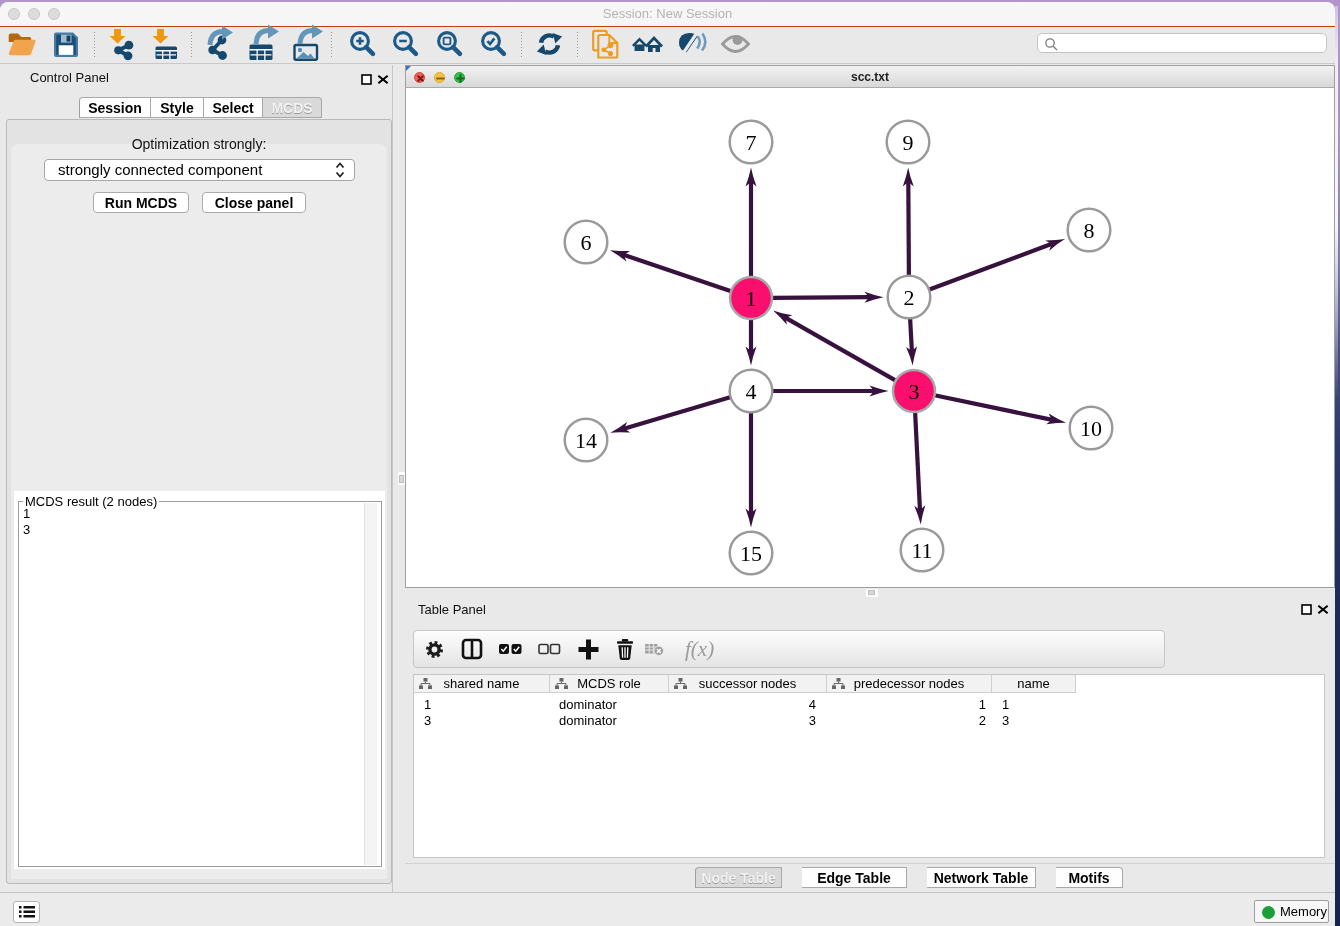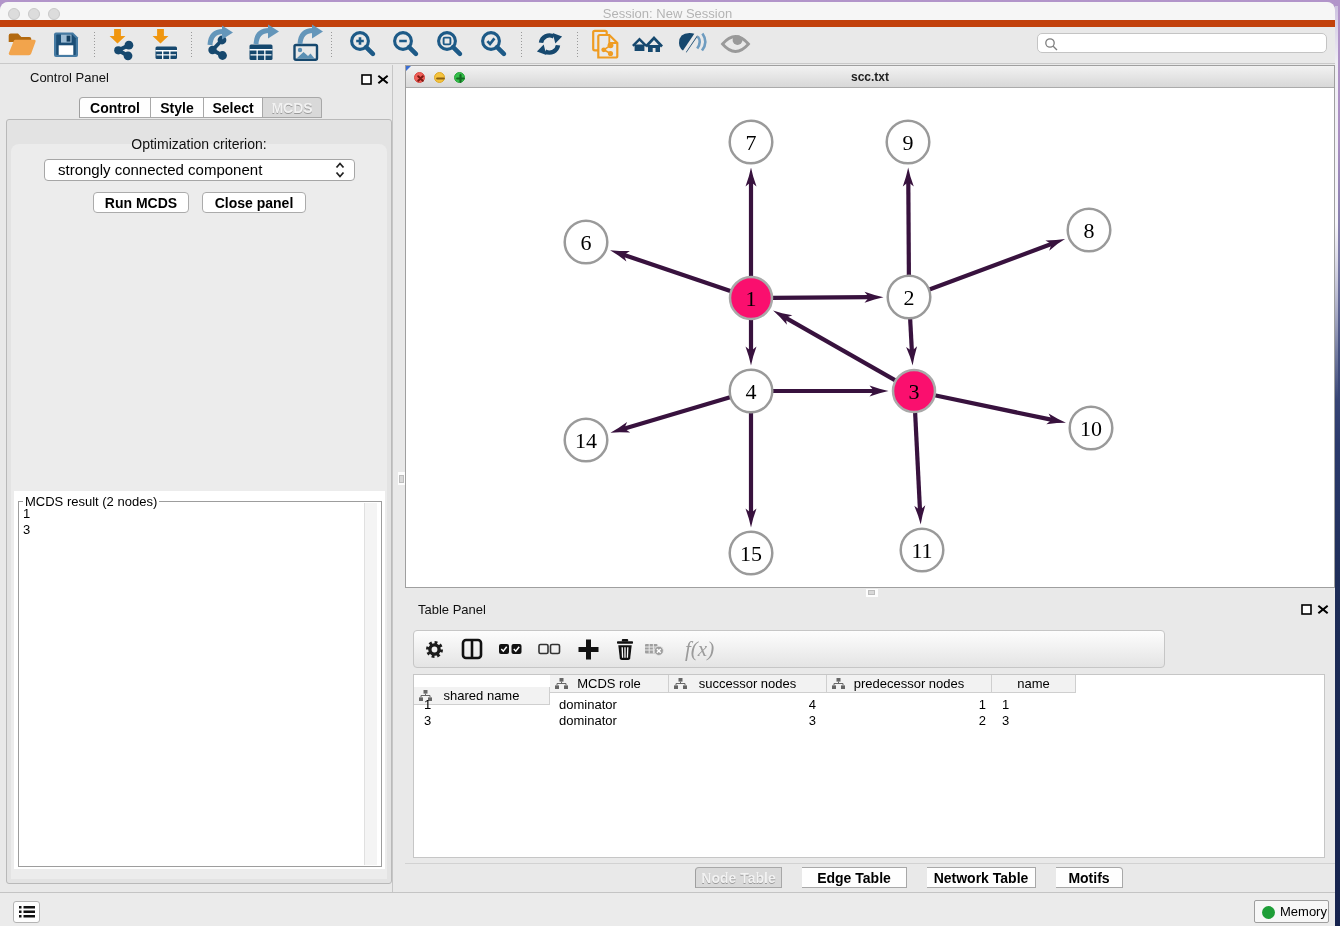--- a/index.html
+++ b/index.html
@@ -1,19 +1,19 @@
 <!DOCTYPE html>
 <html><head>
 <meta charset="utf-8">
 <style>
 * { margin:0; padding:0; box-sizing:border-box; }
 html,body { width:1340px; height:926px; overflow:hidden; }
 body { font-family:"Liberation Sans", sans-serif; background:linear-gradient(#b295ca 0%, #aa8fc2 15%, #7a7aa6 28%, #45507f 38%, #2b3a6c 48%, #1d2c57 65%, #16234e 100%); }
 #win { position:absolute; left:0; top:2px; width:1335px; height:924px; background:#e9e9e9; border-radius:8px 8px 0 0; overflow:hidden; }
-#titlebar { position:absolute; left:0; top:0; width:100%; height:25px; background:#f6f6f6; border-bottom:7px solid #c2410c; border-radius:8px 8px 0 0;padding-left:9px; }
+#titlebar { position:absolute; left:0; top:0; width:100%; height:25px; background:#f6f6f6; border-bottom:1px solid #c2410c; border-radius:8px 8px 0 0;padding-left:9px; }
 .tl { position:absolute; top:6px; width:12px; height:12px; border-radius:50%; background:#dcdcdc; border:1px solid #c8c8c8; }
 #title { position:absolute; top:4px; left:0; width:100%; text-align:center; font-size:13px; color:#b4b4b4; }
 #toolbar { position:absolute; left:0; top:26px; width:100%; height:36px; background:#e9e9e9; border-bottom:1px solid #c9c9c9; }
 .sep { position:absolute; top:4px; height:27px; width:1px; background-image:linear-gradient(#9a9a9a 33%, rgba(0,0,0,0) 0%); background-size:1px 3px; }
 #search { position:absolute; left:1037px; top:31px; width:290px; height:20px; background:#fff; border:1px solid #c4c4c4; border-radius:5px; }
 #search svg { position:absolute; left:6px; top:3px; }
 
 
 #cp { position:absolute; left:0; top:63px; width:393px; height:829px; background:#e9e9e9; border-right:1px solid #c6c6c6; }
 #cphead { position:absolute; left:30px; top:5px; font-size:13px; color:#111; }
@@ -179,28 +179,28 @@
 
   <div id="cp">
     <div id="cphead">Control Panel</div>
     <svg class="winbtns" style="left:361px;" width="11" height="11" viewBox="0 0 11 11">
         <rect x="1" y="1" width="9" height="9" fill="#fff" stroke="#000" stroke-width="1.6"></rect>
       </svg>
     <svg class="winbtns" style="left:377px;" width="12" height="11" viewBox="0 0 12 11">
         <path d="M2 1 L6 4.2 L10 1 L11.3 2.5 L7.6 5.5 L11.3 8.5 L10 10 L6 6.8 L2 10 L0.7 8.5 L4.4 5.5 L0.7 2.5 Z" fill="#000"></path>
       </svg>
     <div id="cptabs">
-      <div class="tab first" style="width:72px;">Control</div>
+      <div class="tab first" style="width:72px;">Session</div>
       <div class="tab" style="width:53px;">Style</div>
       <div class="tab" style="width:59px;">Select</div>
       <div class="tab sel" style="width:59px;">MCDS</div>
     </div>
     <div id="cppane">
       <div id="cpinner"></div>
-      <div id="optlabel">Optimization criterion:</div>
+      <div id="optlabel">Optimization strongly:</div>
       <div id="dropdown">strongly connected component
         <svg id="dd-arrows" width="12" height="16" viewBox="0 0 12 16">
             <path d="M2.5 5.5 L6 1.5 L9.5 5.5" fill="none" stroke="#222" stroke-width="1.8"></path>
             <path d="M2.5 10.5 L6 14.5 L9.5 10.5" fill="none" stroke="#222" stroke-width="1.8"></path>
           </svg>
       </div>
       <div class="btn" style="left:86px; width:96px;">Run MCDS</div>
       <div class="btn" style="left:195px; width:104px;">Close panel</div>
       <div id="resultbox">
         <div id="fieldset">
@@ -328,21 +328,21 @@
             <line x1="4.2" y1="1" x2="4.2" y2="10.5" stroke="#e9e9e9" stroke-width="1"></line>
             <line x1="8.4" y1="1" x2="8.4" y2="10.5" stroke="#e9e9e9" stroke-width="1"></line>
             <circle cx="13.8" cy="7.8" r="4.6" fill="#9f9f9f" stroke="#e9e9e9" stroke-width="0.8"></circle>
             <path d="M11.9,5.9 l3.8,3.8 M15.7,5.9 l-3.8,3.8" stroke="#fff" stroke-width="1.4"></path>
           </g>
           <text x="271" y="26" font-family="Liberation Serif" font-style="italic" font-size="21" fill="#9b9b9b" style="filter:grayscale(1)">f(x)</text>
         </svg>
       </div>
     <div id="tptable">
       <div id="thead">
-          <div class="th" style="left:0px; width:136px;margin-top:12px;"><svg width="13" height="12" viewBox="0 0 13 12" style="position:absolute;left:5px;top:3px;">
+          <div class="th" style="left:0px; width:136px;"><svg width="13" height="12" viewBox="0 0 13 12" style="position:absolute;left:5px;top:3px;">
               <rect x="4.5" y="0" width="4" height="3.6" fill="#666"></rect>
               <rect x="0" y="7.4" width="4" height="3.6" fill="#666"></rect>
               <rect x="9" y="7.4" width="4" height="3.6" fill="#666"></rect>
               <path d="M6.5,3.6 V5.5 M2,7.4 V5.5 H11 V7.4" fill="none" stroke="#666" stroke-width="1"></path>
             </svg>shared name</div>
           <div class="th" style="left:136px; width:119px;"><svg width="13" height="12" viewBox="0 0 13 12" style="position:absolute;left:5px;top:3px;">
               <rect x="4.5" y="0" width="4" height="3.6" fill="#666"></rect>
               <rect x="0" y="7.4" width="4" height="3.6" fill="#666"></rect>
               <rect x="9" y="7.4" width="4" height="3.6" fill="#666"></rect>
               <path d="M6.5,3.6 V5.5 M2,7.4 V5.5 H11 V7.4" fill="none" stroke="#666" stroke-width="1"></path>

